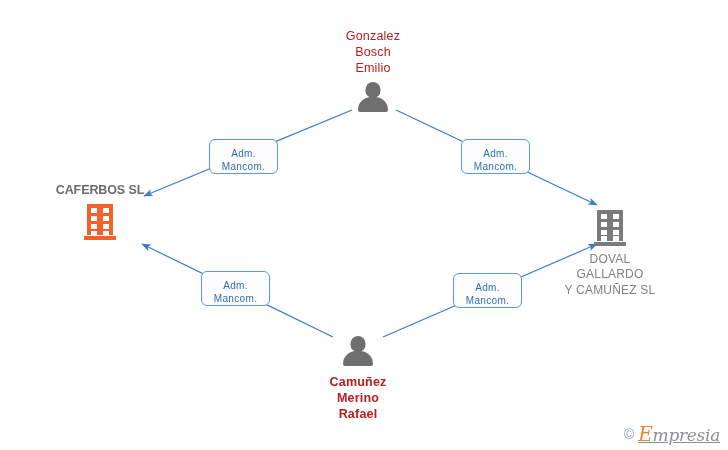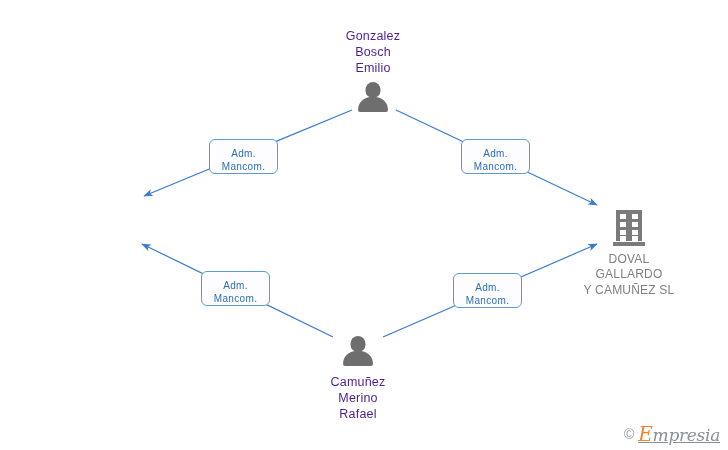--- a/index.html
+++ b/index.html
@@ -25,21 +25,21 @@
     height: 450px;
   }
 
   
   .node {
     position: absolute;
     text-align: center;
     line-height: 1.28;
   }
   .node-label {
-    color: #4c1d95;
+    color: #b91c1c;
     font-size: 12.5px;
     letter-spacing: 0.2px;
     white-space: pre-line;
   }
   .node-label.company-left {
     color: #6b6b6b;
     font-weight: bold;
     font-size: 12.5px;
     letter-spacing: -0.1px;
   }
@@ -177,22 +177,37 @@
   <div class="node" style="left:311px; top:28px; width:124px;">
     <div class="node-label">Gonzalez
 Bosch
 Emilio</div>
     <div class="person-icon" style="margin-top:6px;">
       <div class="head"></div>
       <div class="body"></div>
     </div>
   </div>
 
-
-  <div class="node" style="left:569px; top:210px; width:120px;">
+  <div class="node" style="left:40px; top:182px; width:120px;">
+    <div class="node-label company-left">CAFERBOS SL</div>
+    <div class="building-icon orange-building" style="margin-top:6px;">
+      <div class="tower"></div>
+      <div class="base"></div>
+      <div class="win" style="left:7px;  top:4px;"></div>
+      <div class="win" style="left:19px; top:4px;"></div>
+      <div class="win" style="left:7px;  top:12px;"></div>
+      <div class="win" style="left:19px; top:12px;"></div>
+      <div class="win" style="left:7px;  top:20px;"></div>
+      <div class="win" style="left:19px; top:20px;"></div>
+      <div class="win" style="left:7px;  top:27px; height:4px;"></div>
+      <div class="win" style="left:19px; top:27px; height:4px;"></div>
+    </div>
+  </div>
+
+  <div class="node" style="left:550px; top:210px; width:120px;">
     <div class="building-icon gray-building">
       <div class="tower"></div>
       <div class="base"></div>
       <div class="win" style="left:7px;  top:4px;"></div>
       <div class="win" style="left:19px; top:4px;"></div>
       <div class="win" style="left:7px;  top:12px;"></div>
       <div class="win" style="left:19px; top:12px;"></div>
       <div class="win" style="left:7px;  top:20px;"></div>
       <div class="win" style="left:19px; top:20px;"></div>
       <div class="win" style="left:7px;  top:26px; height:5px;"></div>
@@ -201,21 +216,21 @@
     <div class="node-label company-right" style="margin-top:6px;">DOVAL
 GALLARDO
 Y CAMUÑEZ SL</div>
   </div>
 
   <div class="node" style="left:296px; top:336px; width:124px;">
     <div class="person-icon">
       <div class="head"></div>
       <div class="body"></div>
     </div>
-    <div class="node-label" style="margin-top:6px;">Camuñez
+    <div class="node-label" style="margin-top:6px;font-weight:bold;">Camuñez
 Merino
 Rafael</div>
   </div>
 
   <div class="rel-box" style="left:209px; top:139px; width:69px; height:35px;">
     <span>Adm.</span>
     <span>Mancom.</span>
   </div>
 
   <div class="rel-box" style="left:461px; top:139px; width:69px; height:35px;">

